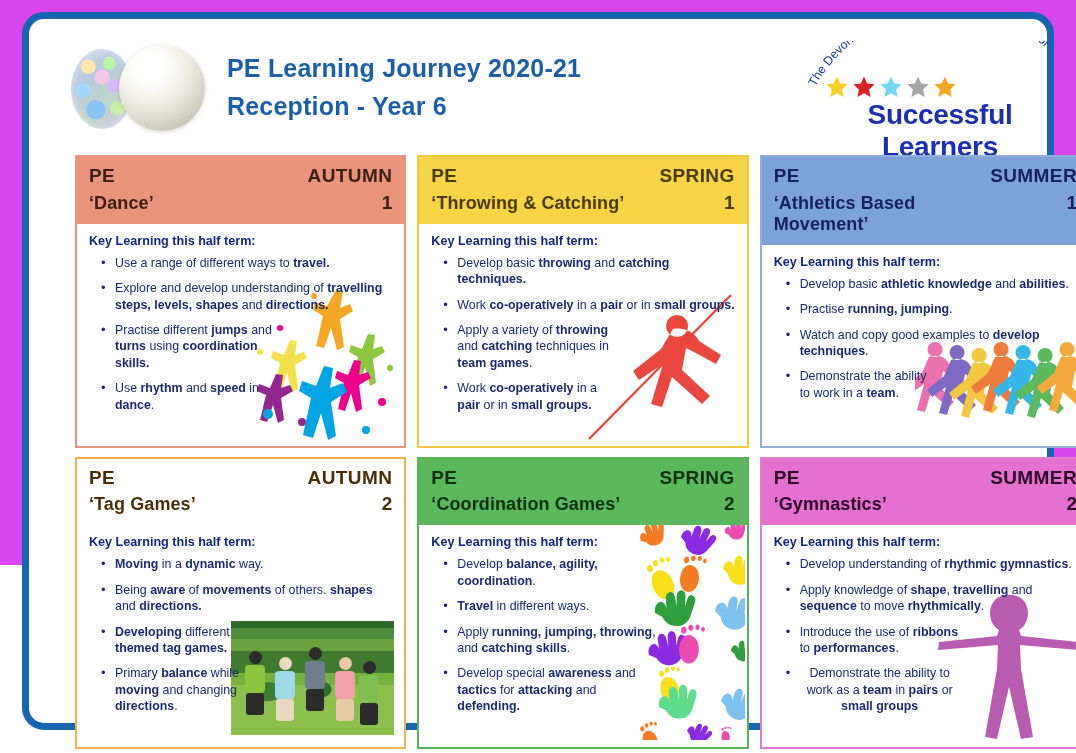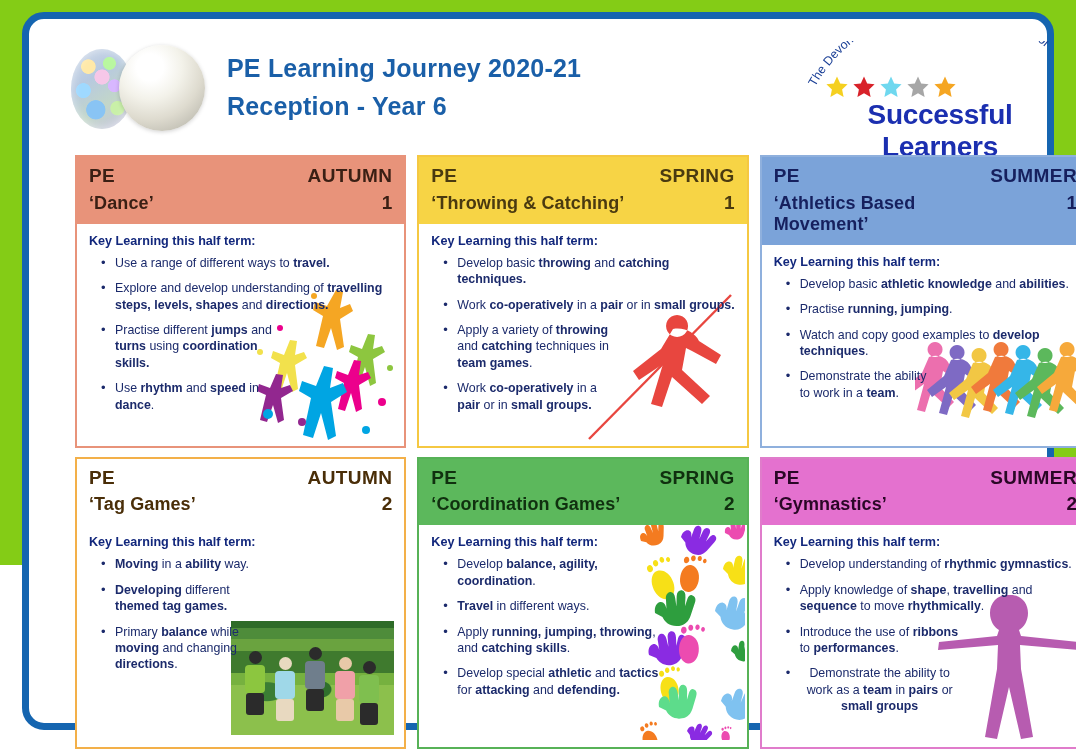--- a/index.html
+++ b/index.html
@@ -1,18 +1,18 @@
 <!DOCTYPE html>
 <html><head>
 <meta charset="utf-8">
 <style>
   html,body{margin:0;padding:0;background:#ffffff;}
   body{width:1076px;height:753px;font-family:"Liberation Sans",sans-serif;overflow:hidden;}
 
-  .page{position:relative;width:1076px;height:565px;background:#84cc16;box-sizing:border-box;}
+  .page{position:relative;width:1076px;height:565px;background:#d946ef;box-sizing:border-box;}
 
   
   .frame{position:absolute;left:22px;top:12px;width:1032px;height:718px;
          border:7px solid #1565b0;border-radius:22px;box-sizing:border-box;background:#fff;}
 
   
   .header{position:absolute;left:30px;top:20px;width:1016px;height:100px;}
   .gem-logo{position:absolute;left:8px;top:4px;width:145px;height:92px;}
   .opal{position:absolute;left:4px;top:6px;width:62px;height:80px;border-radius:50%;
         background:
@@ -255,21 +255,22 @@
                 <div style="width:18px;height:22px;background:#e8c9a8;margin:0 auto;border-radius:3px"></div>
               </div>
               <div style="position: absolute; left: 128px; top: 40px; width: 20px; height: 70px;">
                 <div style="width:13px;height:13px;border-radius:50%;background:#2b2b2b;margin:0 auto"></div>
                 <div style="width:20px;height:28px;background:#7fbf4f;border-radius:4px;margin-top:1px"></div>
                 <div style="width:18px;height:22px;background:#2b2b2b;margin:0 auto;border-radius:3px"></div>
               </div>
             </div>
             <div class="key-title">Key Learning this half term:</div>
             <ul class="bullets">
-              <li><b>Moving</b><span> in a </span><b>ability</b><span> way.</span></li>
+              <li><b>Moving</b><span> in a </span><b>dynamic</b><span> way.</span></li>
+              <li><span>Being </span><b>aware</b><span> of </span><b>movements</b><span> of others. </span><b>shapes</b><span> and </span><b>directions.</b></li>
               <li style="max-width: 160px;"><b>Developing</b><span> different </span><b>themed tag games.</b></li>
               <li style="max-width: 160px;"><span>Primary </span><b>balance</b><span> while </span><b>moving</b><span> and changing </span><b>directions</b><span>.</span></li>
             </ul>
           </div>
         </div>
         <div class="card" style="border-color: rgb(87, 178, 87);">
           <div class="card-head" style="background: rgb(92, 184, 92); color: rgb(16, 48, 15);">
             <div class="head-left">
               <div class="subject">PE</div>
               <div class="topic">‘Coordination Games’</div>
@@ -337,21 +338,21 @@
               <g transform="translate(92,206) rotate(0) scale(0.4)">
                 <path d="M0,0 c-5,0 -9,6 -9,14 c0,9 5,16 11,16 c6,0 10,-6 10,-14 c0,-9 -5,-16 -12,-16 z" fill="#ec4bb0"></path>
                 <path d="M2,-8 a3,3.6 0 1 0 0.1,0 z M9,-11 a2.6,3.2 0 1 0 0.1,0 z M16,-12 a2.3,2.9 0 1 0 0.1,0 z M22,-10 a2,2.5 0 1 0 0.1,0 z" fill="#ec4bb0" transform="translate(-8,0)"></path>
               </g>
             </svg>
             <div class="key-title">Key Learning this half term:</div>
             <ul class="bullets">
               <li style="max-width: 205px;"><span>Develop </span><b>balance, agility, coordination</b><span>.</span></li>
               <li style="max-width: 205px;"><b>Travel</b><span> in different ways.</span></li>
               <li style="max-width: 205px;"><span>Apply </span><b>running, jumping, throwing</b><span>, and </span><b>catching skills</b><span>.</span></li>
-              <li style="max-width: 205px;"><span>Develop special </span><b>athletic</b><span> and </span><b>tactics</b><span> for </span><b>attacking</b><span> and </span><b>defending.</b></li>
+              <li style="max-width: 205px;"><span>Develop special </span><b>awareness</b><span> and </span><b>tactics</b><span> for </span><b>attacking</b><span> and </span><b>defending.</b></li>
             </ul>
           </div>
         </div>
         <div class="card" style="border-color: rgb(224, 124, 203);">
           <div class="card-head" style="background: rgb(228, 113, 207); color: rgb(42, 7, 38);">
             <div class="head-left">
               <div class="subject">PE</div>
               <div class="topic">‘Gymnastics’</div>
             </div>
             <div class="head-right">

